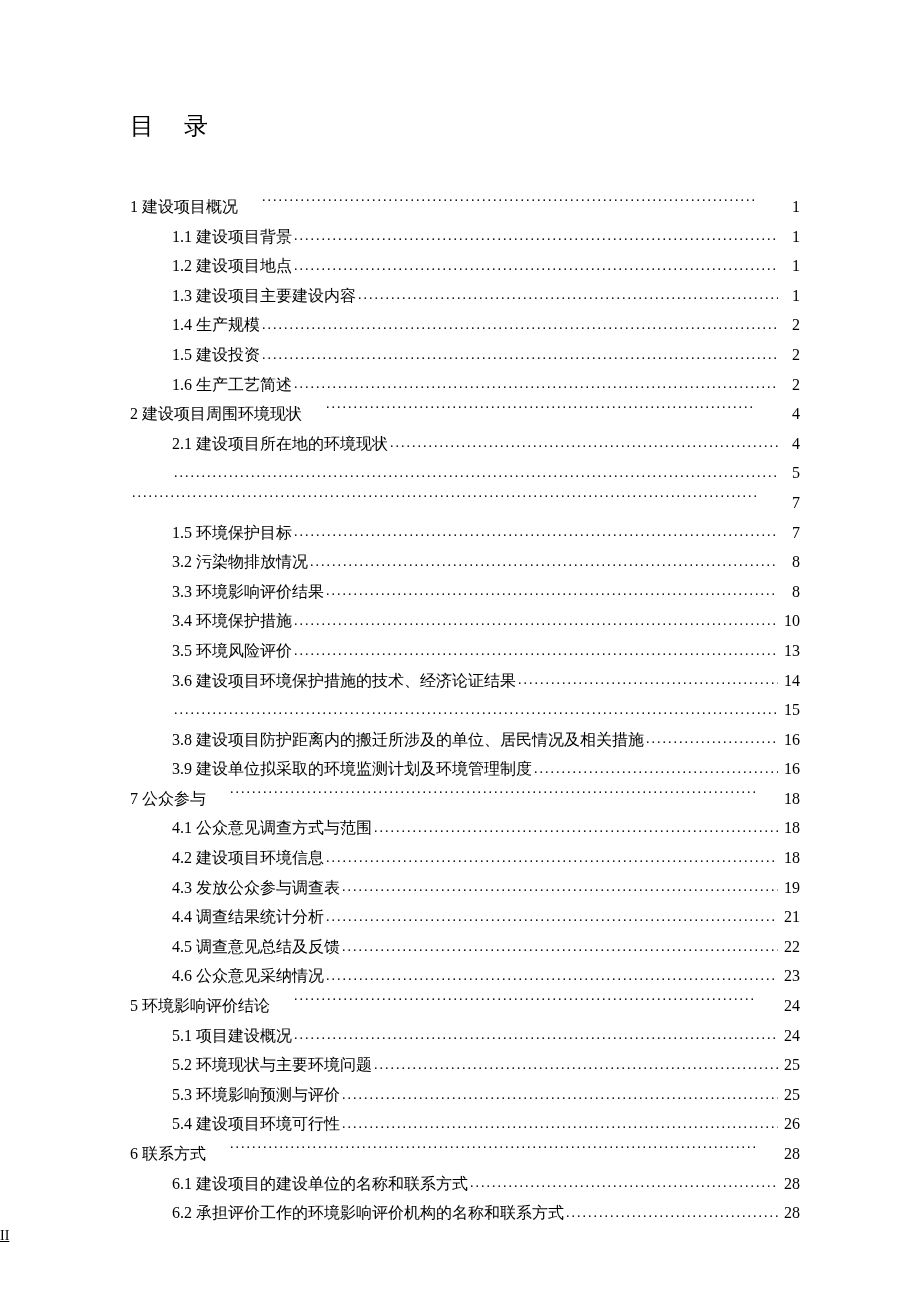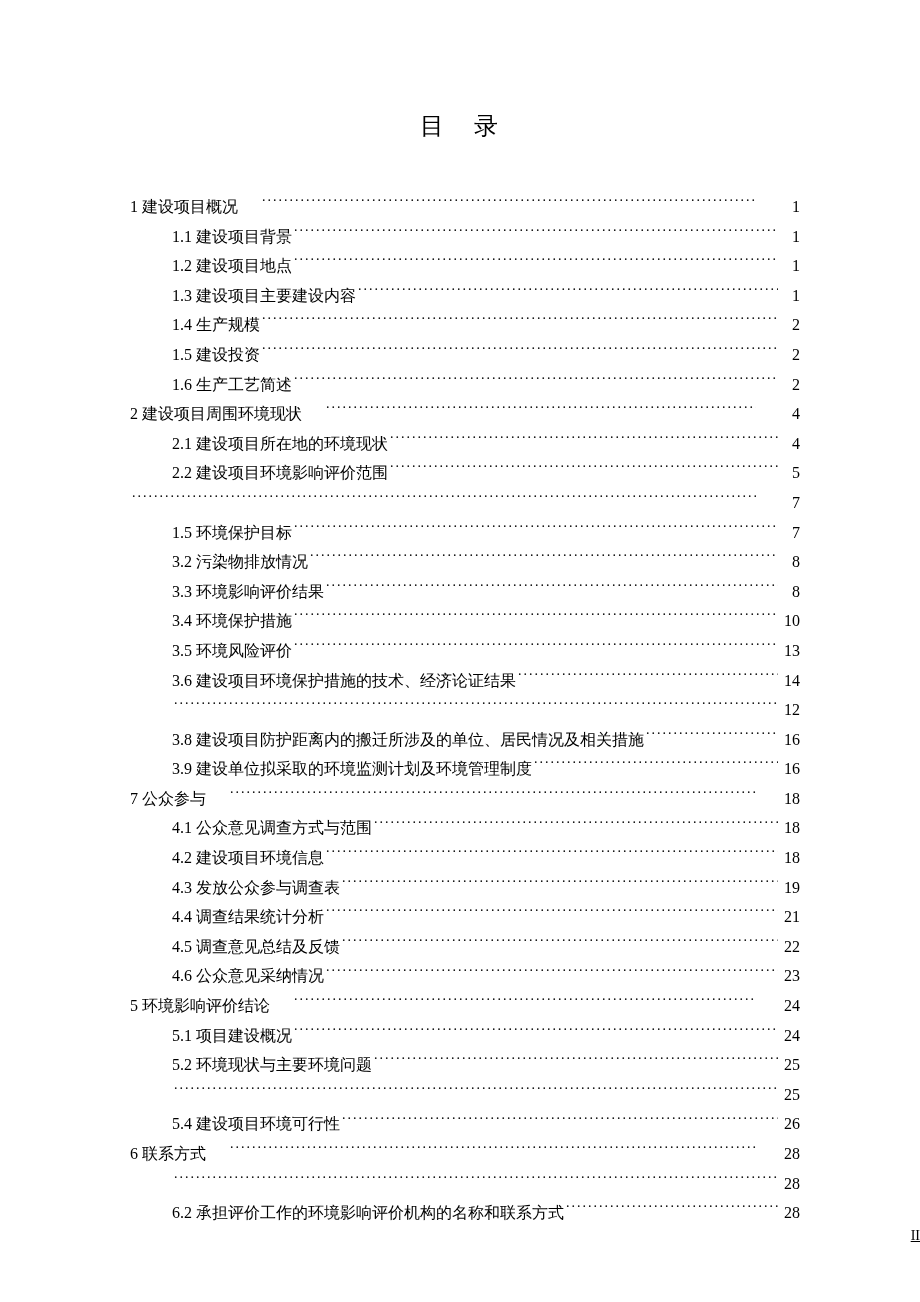--- a/index.html
+++ b/index.html
@@ -13,40 +13,41 @@
       background: #ffffff;
       font-family: "SimSun", "宋体", serif;
       font-size: 16px;
       color: #000000;
       position: relative;
     }
     .page {
       padding: 110px 120px 0 130px;
     }
     .title {
-      text-align: center;
+      text-align: left;
       font-size: 24px;
       font-weight: normal;
       letter-spacing: 12px;
       margin-bottom: 50px;
     }
     .toc {
       line-height: 1.85;
     }
     .toc-row {
       display: flex;
       align-items: baseline;
       white-space: nowrap;
     }
     .toc-row.level-1 {
       padding-left: 0;
       gap: 22px;
     }
     .toc-row.level-2 {
       padding-left: 42px;
+      align-items: flex-end;
     }
     .toc-label {
       flex: 0 0 auto;
     }
     .toc-dots {
       flex: 1 1 auto;
       overflow: hidden;
       position: relative;
       margin: 0 2px;
       height: 1em;
@@ -63,21 +64,21 @@
     .toc-page {
       flex: 0 0 auto;
       text-align: right;
       min-width: 20px;
     }
     .page-number {
       position: absolute;
       bottom: 58px;
       left: 0;
       right: 0;
-      text-align: right;
+      text-align: left;
       font-size: 14px;
       font-family: "Times New Roman", serif;
       text-decoration: underline;
     }
   </style>
 </head>
 <body>
 
 <div class="page">
   <h1 class="title">目 录</h1>
@@ -121,21 +122,20 @@
         <span class="toc-label">2  建设项目周围环境现状</span>
         <span class="toc-dots"></span>
         <span class="toc-page">4</span>
       </div>
       <div class="toc-row level-2">
         <span class="toc-label">2.1 建设项目所在地的环境现状</span>
         <span class="toc-dots"></span>
         <span class="toc-page">4</span>
       </div>
       <div class="toc-row level-2">
-        <span class="toc-label">2.2 建设项目环境影响评价范围</span>
         <span class="toc-dots"></span>
         <span class="toc-page">5</span>
       </div>
       <div class="toc-row level-1">
         <span class="toc-dots"></span>
         <span class="toc-page">7</span>
       </div>
       <div class="toc-row level-2">
         <span class="toc-label">1.5 环境保护目标</span>
         <span class="toc-dots"></span>
@@ -161,21 +161,21 @@
         <span class="toc-dots"></span>
         <span class="toc-page">13</span>
       </div>
       <div class="toc-row level-2">
         <span class="toc-label">3.6 建设项目环境保护措施的技术、经济论证结果</span>
         <span class="toc-dots"></span>
         <span class="toc-page">14</span>
       </div>
       <div class="toc-row level-2">
         <span class="toc-dots"></span>
-        <span class="toc-page">12</span>
+        <span class="toc-page">15</span>
       </div>
       <div class="toc-row level-2">
         <span class="toc-label">3.8 建设项目防护距离内的搬迁所涉及的单位、居民情况及相关措施</span>
         <span class="toc-dots"></span>
         <span class="toc-page">16</span>
       </div>
       <div class="toc-row level-2">
         <span class="toc-label">3.9 建设单位拟采取的环境监测计划及环境管理制度</span>
         <span class="toc-dots"></span>
         <span class="toc-page">16</span>
@@ -224,34 +224,36 @@
         <span class="toc-label">5.1 项目建设概况</span>
         <span class="toc-dots"></span>
         <span class="toc-page">24</span>
       </div>
       <div class="toc-row level-2">
         <span class="toc-label">5.2 环境现状与主要环境问题</span>
         <span class="toc-dots"></span>
         <span class="toc-page">25</span>
       </div>
       <div class="toc-row level-2">
+        <span class="toc-label">5.3 环境影响预测与评价</span>
         <span class="toc-dots"></span>
         <span class="toc-page">25</span>
       </div>
       <div class="toc-row level-2">
         <span class="toc-label">5.4 建设项目环境可行性</span>
         <span class="toc-dots"></span>
         <span class="toc-page">26</span>
       </div>
       <div class="toc-row level-1">
         <span class="toc-label">6 联系方式</span>
         <span class="toc-dots"></span>
         <span class="toc-page">28</span>
       </div>
       <div class="toc-row level-2">
+        <span class="toc-label">6.1 建设项目的建设单位的名称和联系方式</span>
         <span class="toc-dots"></span>
         <span class="toc-page">28</span>
       </div>
       <div class="toc-row level-2">
         <span class="toc-label">6.2 承担评价工作的环境影响评价机构的名称和联系方式</span>
         <span class="toc-dots"></span>
         <span class="toc-page">28</span>
       </div>
     </div>
 </div>

